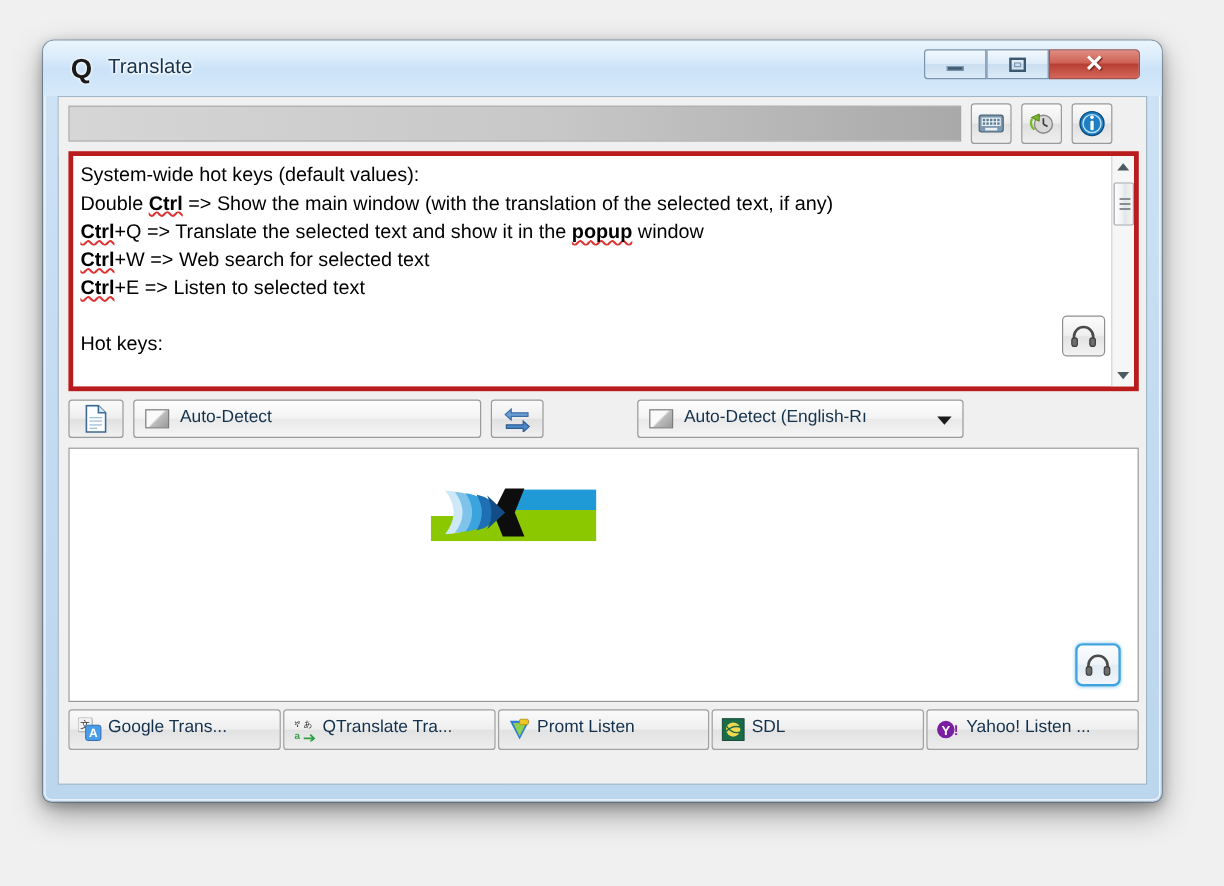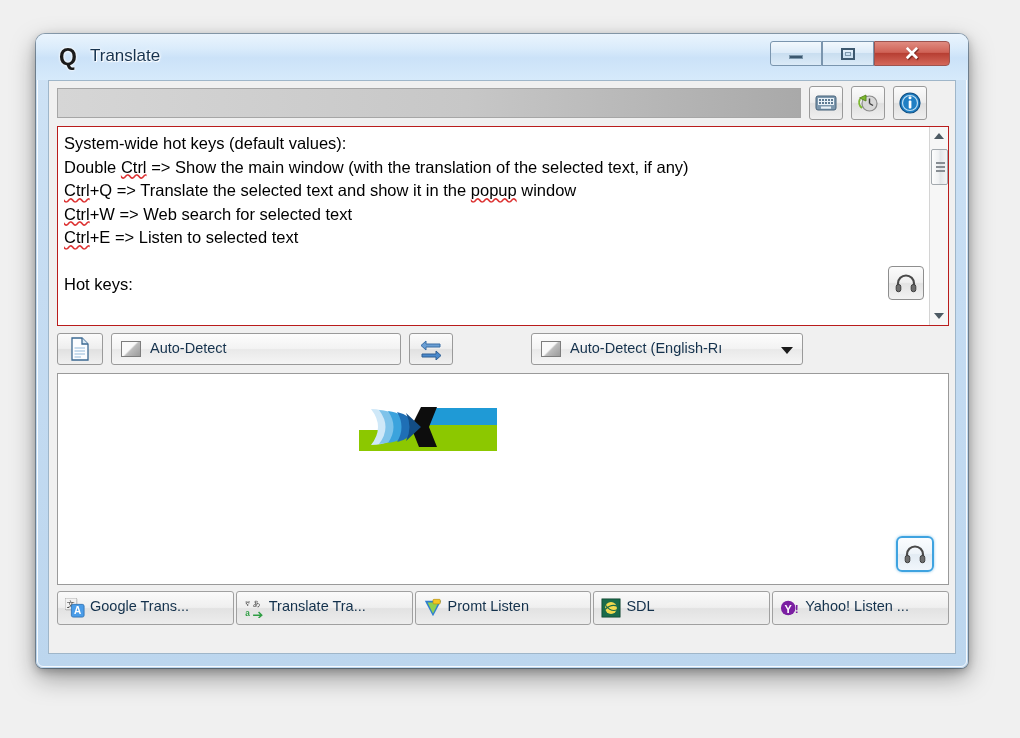--- a/index.html
+++ b/index.html
@@ -190,38 +190,39 @@
   .tb-btn svg { position: absolute; left: 50%; top: 50%; transform: translate(-50%,-50%); }
 
   
   #input-pane {
     position: absolute;
     left: 8px;
     top: 45px;
     width: 892px;
     height: 200px;
     box-sizing: border-box;
-    border: 1px solid #b91c1c;
+    border: 4px solid #b91c1c;
     background: #ffffff;
     overflow: hidden;
   }
   #input-text {
     position: absolute;
     left: 6px;
     top: 5px;
     width: 842px;
     font-size: 16.5px;
     line-height: 23.5px;
     color: #000;
     white-space: pre-wrap;
     font-family: "Liberation Sans", sans-serif;
   }
   .sp {
     text-decoration: underline wavy #d33;
     text-decoration-skip-ink: none;
+    font-weight: bold;
   }
   #listen-btn-top {
     position: absolute;
     right: 24px;
     bottom: 25px;
     width: 36px;
     height: 34px;
     box-sizing: border-box;
     border: 1px solid #8e8e8e;
     border-radius: 4px;
@@ -586,21 +587,21 @@
         <span class="svc-label">Google Trans...</span>
       </div>
 
       <div class="svc-tab">
         <svg class="svc-icon" viewBox="0 0 22 22">
           <text x="4" y="9" font-size="8" font-family="'Liberation Sans',sans-serif" fill="#2a2a2a" text-anchor="middle">ኛ</text>
           <text x="14" y="9" font-size="8" font-family="'Liberation Sans',sans-serif" fill="#2a2a2a" text-anchor="middle">あ</text>
           <text x="4" y="20" font-size="9" font-family="'Liberation Sans',sans-serif" fill="#2f9e44" text-anchor="middle" font-weight="bold">a</text>
           <path d="M10 19 L19 19 M16 15.5 L19.5 19 L16 22" fill="none" stroke="#2f9e44" stroke-width="1.6"></path>
         </svg>
-        <span class="svc-label">Translate Tra...</span>
+        <span class="svc-label">QTranslate Tra...</span>
       </div>
 
       <div class="svc-tab">
         <svg class="svc-icon" viewBox="0 0 22 22">
           <path d="M2 3 L20 3 L11 20 Z" fill="#2f7fd0"></path>
           <path d="M5 5 L17 5 L11 17 Z" fill="#8fd14f"></path>
           <rect x="11" y="1.5" width="8" height="5" rx="1" fill="#f3c623" stroke="#b08c10" stroke-width="0.7"></rect>
         </svg>
         <span class="svc-label">Promt Listen</span>
       </div>

